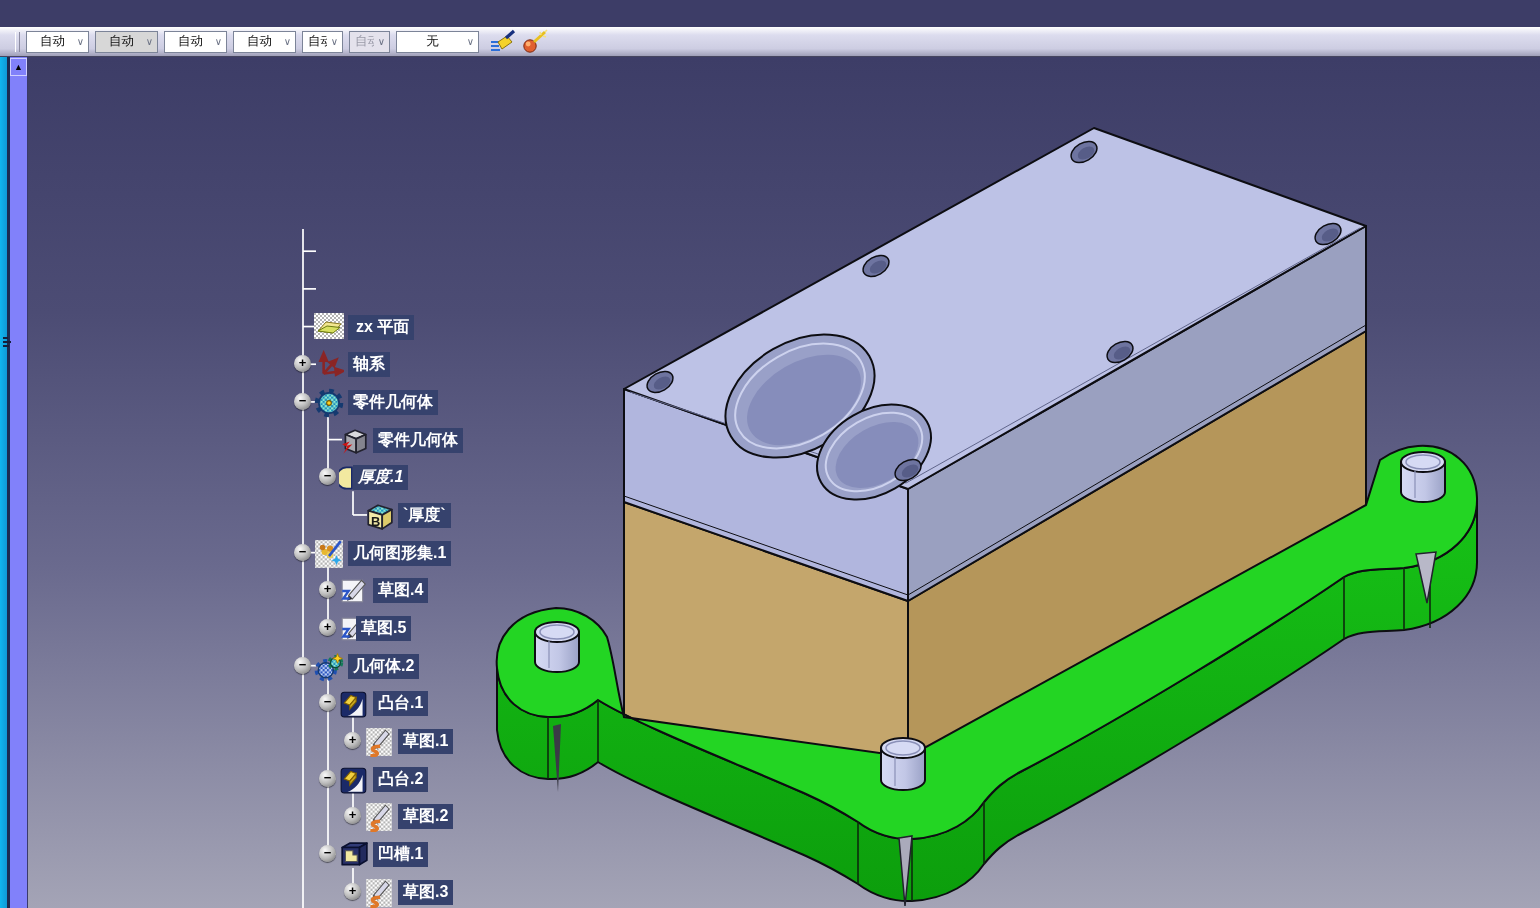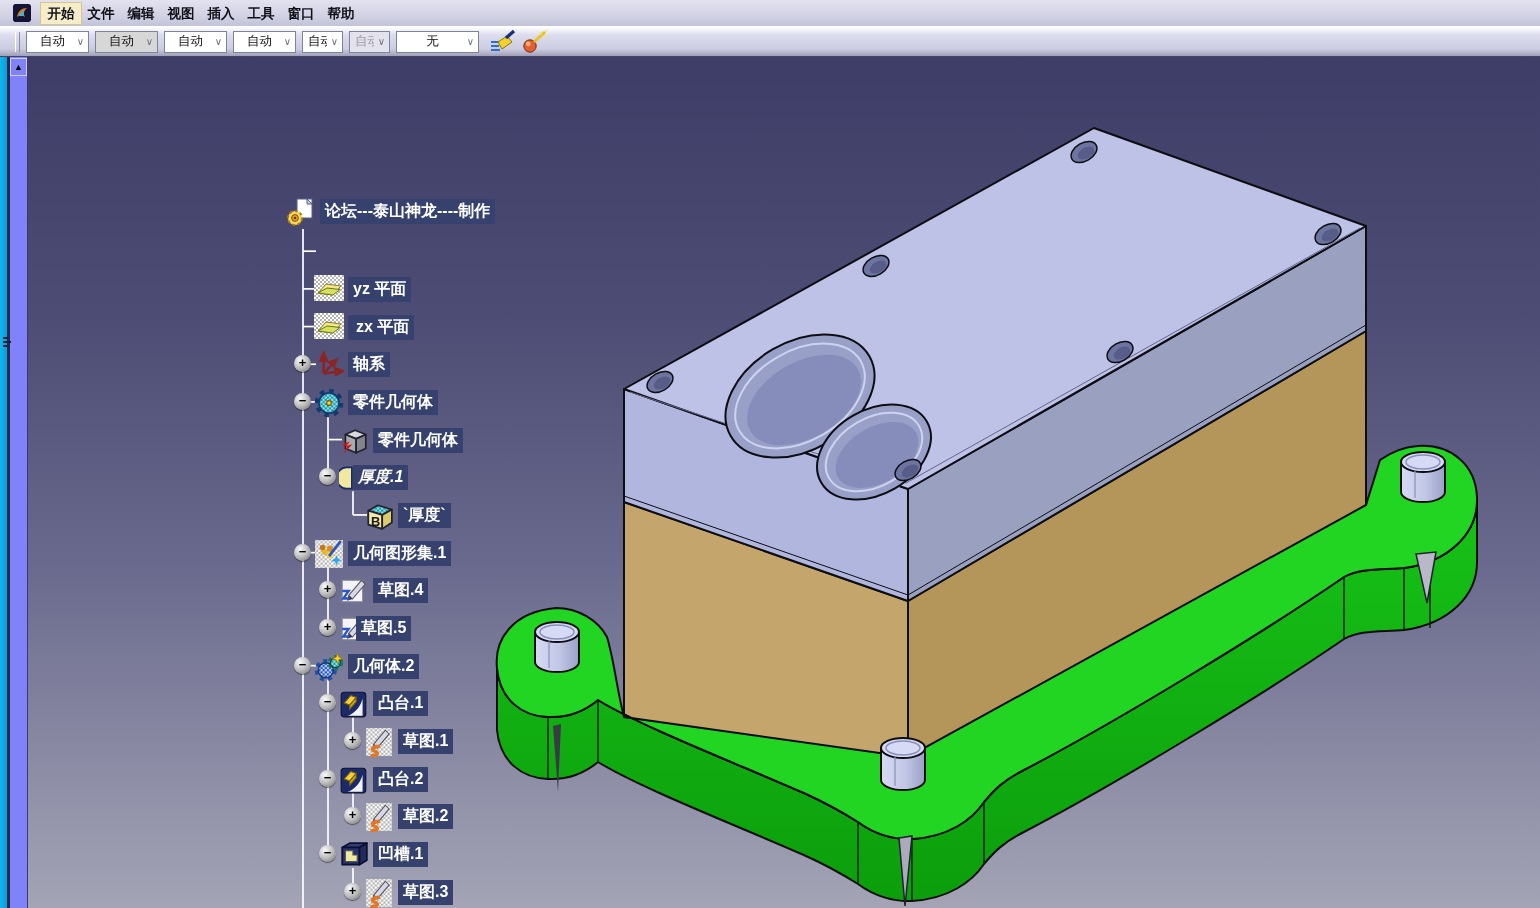--- a/index.html
+++ b/index.html
@@ -65,37 +65,20 @@
   .wm-c2{font-size:54px;font-weight:700;color:#8496c8;line-height:52px;}
   .wm-text{margin-left:6px;margin-top:6px;}
   .wm-site{font-size:13px;font-weight:700;color:#5c6a86;letter-spacing:1px;}
   .wm-name{font-size:26px;font-weight:600;color:#93a0bc;margin-top:1px;}
 </style>
 </head>
 <body>
 
 <div id="app">
 
-  <div class="menubar">
-    <svg class="appicon" viewBox="0 0 18 18">
-      <rect width="18" height="18" rx="2" fill="#141436"></rect>
-      <path d="M4 13 C5 7 9 4 14 4 C11 7 10 9 12 13 C9 11 6 12 4 13 Z" fill="#e07818"></path>
-      <path d="M6 12 C7 9 9 7 12 6 C10 8 10 10 11 12 Z" fill="#30b8e8"></path>
-    </svg>
-    <div class="menuitems" id="menu-items">
-        <div class="menuitem active">开始</div>
-        <div class="menuitem">文件</div>
-        <div class="menuitem">编辑</div>
-        <div class="menuitem">视图</div>
-        <div class="menuitem">插入</div>
-        <div class="menuitem">工具</div>
-        <div class="menuitem">窗口</div>
-        <div class="menuitem">帮助</div>
-      </div>
-  </div>
 
   <div class="toolbar">
     <div class="grip"></div>
     <div id="combos" style="display:flex;align-items:center;">
         <div class="combo " style="width: 63px;">
           <span class="val">自动</span>
           <span class="arrow">∨</span>
         </div>
         <div class="combo highlight" style="width: 63px;">
           <span class="val">自动</span>
@@ -288,38 +271,20 @@
           <line x1="353" y1="717.3599999999999" x2="353" y2="741.04"></line>
           <line x1="353" y1="741.04" x2="361" y2="741.04"></line>
           <line x1="353" y1="792.72" x2="353" y2="816.4000000000001"></line>
           <line x1="353" y1="816.4000000000001" x2="361" y2="816.4000000000001"></line>
           <line x1="353" y1="868.0799999999999" x2="353" y2="891.76"></line>
           <line x1="353" y1="891.76" x2="361" y2="891.76"></line>
         </g>
     </svg>
 
     <div id="tree">
-        <div class="trow" style="top: 196px;">
-          <span class="ticon" style="left: 286px;"><svg viewBox="0 0 30 30">
-              <rect x="11" y="2" width="15" height="19" fill="#fff" stroke="#55608a"></rect>
-              <polygon points="21,2 26,7 21,7" fill="#c8d0e8" stroke="#55608a"></polygon>
-              <circle cx="9" cy="21" r="7" fill="#f6d85c" stroke="#b07c10" stroke-width="2" stroke-dasharray="3 2.4"></circle>
-              <circle cx="9" cy="21" r="3.4" fill="#e8a020" stroke="#7a5408"></circle>
-              <circle cx="9" cy="21" r="1.3" fill="#5a3c04"></circle>
-            </svg></span>
-          <span class="tlabel" style="left: 320px;">论坛---泰山神龙----制作</span>
-        </div>
-        <div class="trow" style="top: 273.88px;">
-          <span class="ticon" style="left: 314px;"><svg viewBox="0 0 30 26">
-              <rect width="30" height="26" fill="url(#chk)"></rect>
-              <polygon points="4,18 12,9 27,11 19,20" fill="#f2e790" stroke="#8a7a20"></polygon>
-              <polygon points="4,18 13,13 26,14.5 19,20" fill="#d8e060" stroke="#6a7a10"></polygon>
-            </svg></span>
-          <span class="tlabel" style="left: 348px;">yz 平面</span>
-        </div>
         <div class="trow" style="top: 311.56px;">
           <span class="ticon" style="left: 314px;"><svg viewBox="0 0 30 26">
               <rect width="30" height="26" fill="url(#chk)"></rect>
               <polygon points="4,18 12,9 27,11 19,20" fill="#f2e790" stroke="#8a7a20"></polygon>
               <polygon points="4,18 13,13 26,14.5 19,20" fill="#d8e060" stroke="#6a7a10"></polygon>
             </svg></span>
           <span class="tlabel" style="left: 348px; padding-left: 8px;">zx 平面</span>
         </div>
         <div class="trow" style="top: 349.24px;">
           <div class="texp" style="left: 294px; top: 6px;">+</div>

